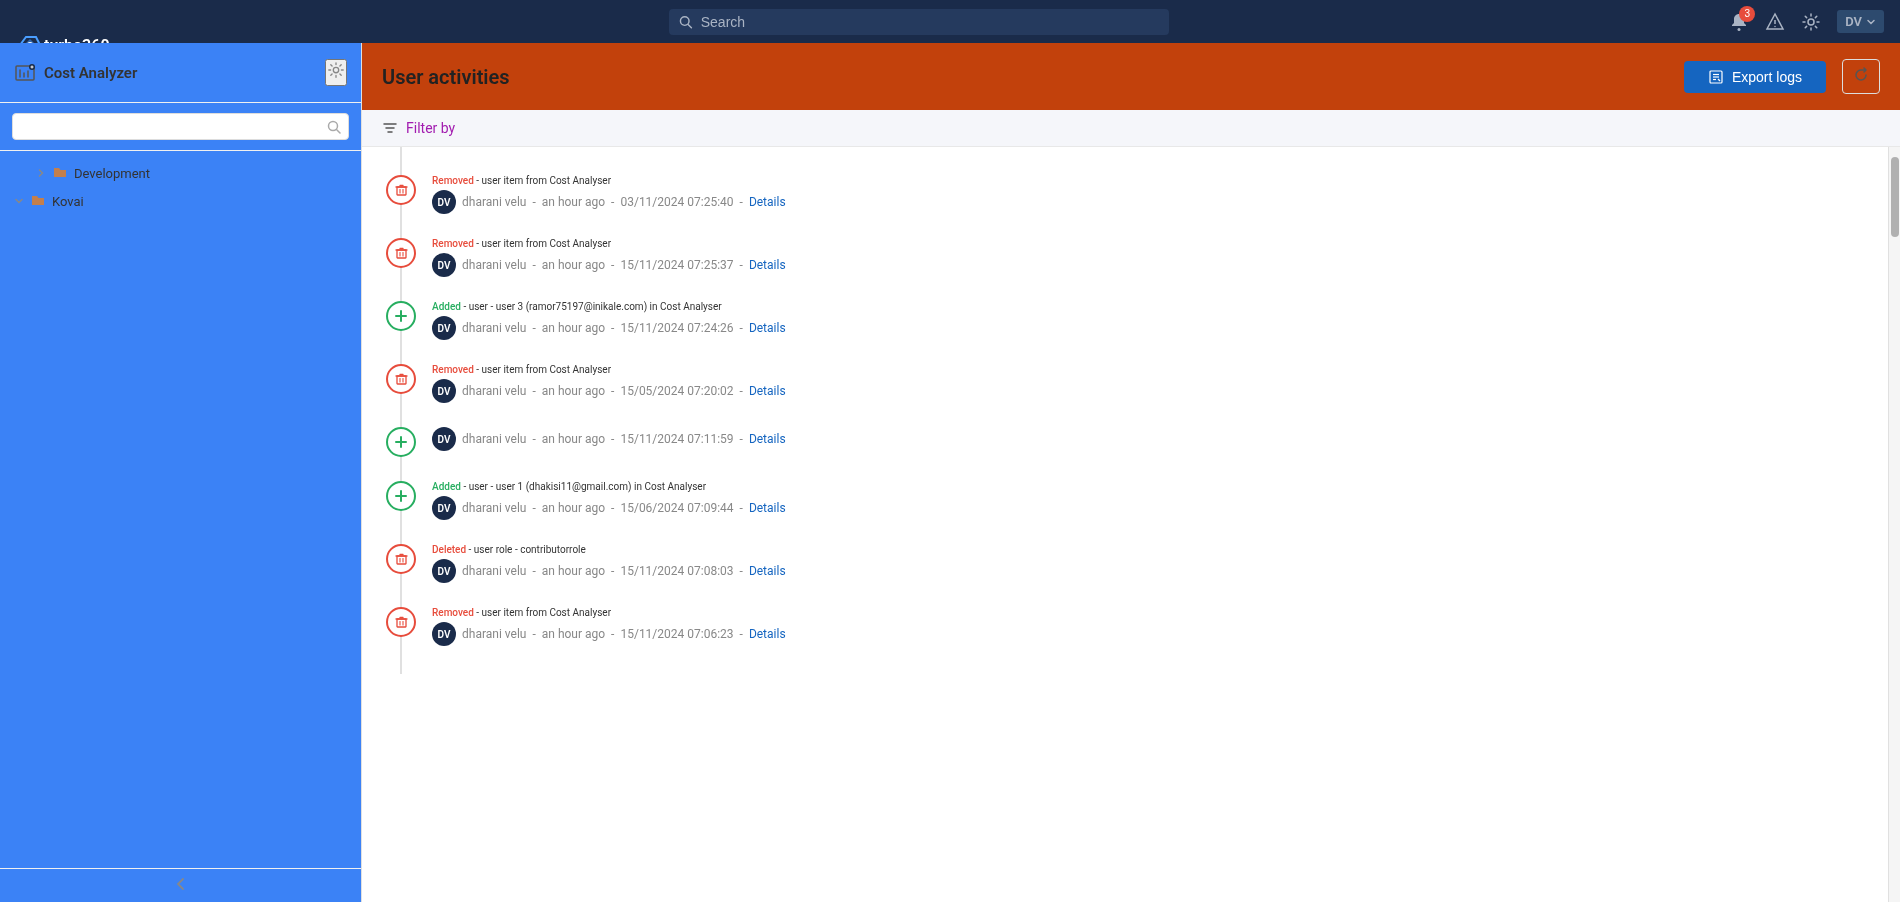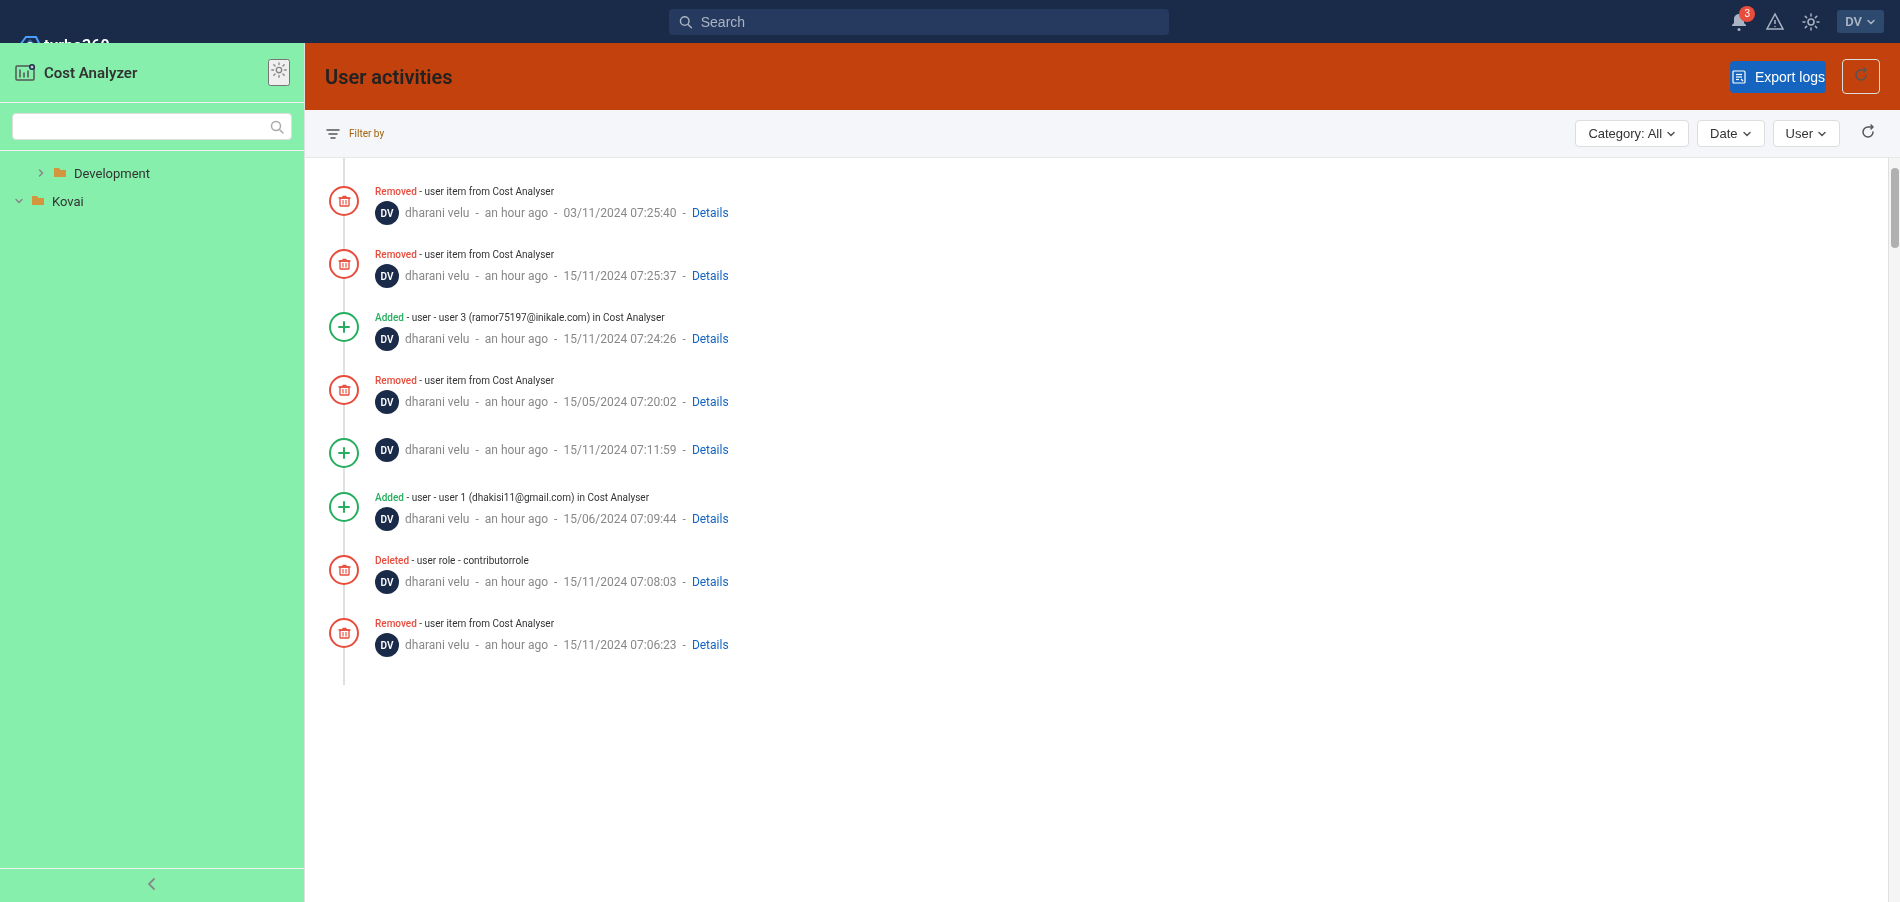--- a/index.html
+++ b/index.html
@@ -92,22 +92,22 @@
 
     
     .main-layout {
       display: flex;
       flex: 1;
       overflow: hidden;
     }
 
     
     .sidebar {
-      width: 305px;
-      background: #86efac;
+      width: 362px;
+      background: #3b82f6;
       border-right: 1px solid #e0e0e0;
       display: flex;
       flex-direction: column;
       flex-shrink: 0;
     }
     .sidebar-header {
       display: flex;
       align-items: center;
       justify-content: space-between;
       padding: 16px 14px;
@@ -183,21 +183,21 @@
     .page-title {
       font-size: 20px;
       font-weight: 600;
       color: #222;
     }
     .export-btn {
       background: #1565c0;
       color: white;
       border: none;
       border-radius: 4px;
-      padding: 8px 1px;
+      padding: 8px 24px;
       font-size: 14px;
       cursor: pointer;
       display: flex;
       align-items: center;
       gap: 8px;
     }
     .refresh-btn {
       background: none;
       border: 1px solid #ddd;
       border-radius: 4px;
@@ -218,22 +218,22 @@
       align-items: center;
       justify-content: space-between;
       padding: 10px 20px;
       background: #f5f6fa;
       border-bottom: 1px solid #e8e8e8;
     }
     .filter-left {
       display: flex;
       align-items: center;
       gap: 8px;
-      color: #a16207;
-      font-size: 10px;
+      color: #a21caf;
+      font-size: 14px;
     }
     .filter-right {
       display: flex;
       align-items: center;
       gap: 8px;
     }
     .filter-dropdown {
       background: white;
       border: 1px solid #ddd;
       border-radius: 4px;
@@ -484,45 +484,20 @@
       </div>
     </div>
 
     <div class="filter-bar">
       <div class="filter-left">
         <svg width="16" height="16" viewBox="0 0 16 16" fill="none">
           <path d="M2 4h12M4 8h8M6 12h4" stroke="#555" stroke-width="1.5" stroke-linecap="round"></path>
         </svg>
         <span>Filter by</span>
       </div>
-      <div class="filter-right">
-        <button class="filter-dropdown">
-          <span>Category: All</span>
-          <svg width="10" height="10" viewBox="0 0 10 10" fill="none">
-            <path d="M2 3.5L5 6.5L8 3.5" stroke="#555" stroke-width="1.5" stroke-linecap="round"></path>
-          </svg>
-        </button>
-        <button class="filter-dropdown">
-          <span>Date</span>
-          <svg width="10" height="10" viewBox="0 0 10 10" fill="none">
-            <path d="M2 3.5L5 6.5L8 3.5" stroke="#555" stroke-width="1.5" stroke-linecap="round"></path>
-          </svg>
-        </button>
-        <button class="filter-dropdown">
-          <span>User</span>
-          <svg width="10" height="10" viewBox="0 0 10 10" fill="none">
-            <path d="M2 3.5L5 6.5L8 3.5" stroke="#555" stroke-width="1.5" stroke-linecap="round"></path>
-          </svg>
-        </button>
-        <button class="refresh-btn" style="border:none;background:none;padding:4px;">
-          <svg width="16" height="16" viewBox="0 0 16 16" fill="none">
-            <path d="M13 8A5 5 0 1 1 8 3h3M11 1l2 2-2 2" stroke="#555" stroke-width="1.5" stroke-linecap="round" stroke-linejoin="round" fill="none"></path>
-          </svg>
-        </button>
-      </div>
     </div>
 
     <div style="display:flex;flex:1;overflow:hidden;">
       <div class="activity-container">
         <div class="activity-list">
           <div class="timeline-line"></div>
 
         <div class="activity-item">
               <div class="timeline-icon removed">
                 <svg width="13" height="13" viewBox="0 0 13 13" fill="none">

